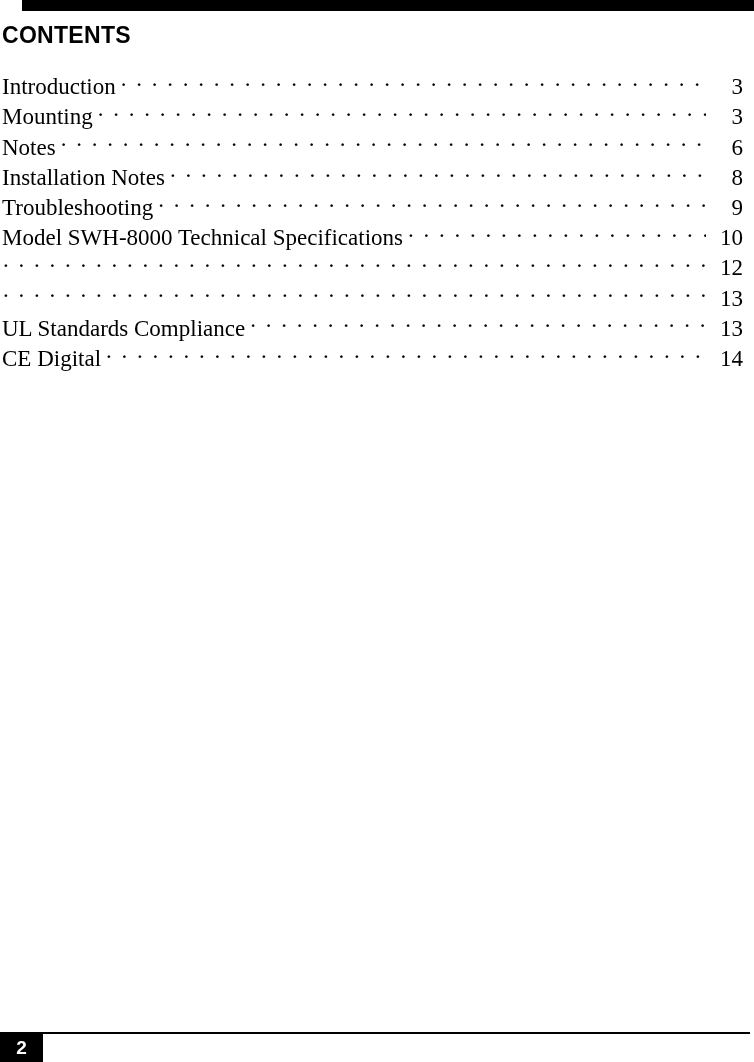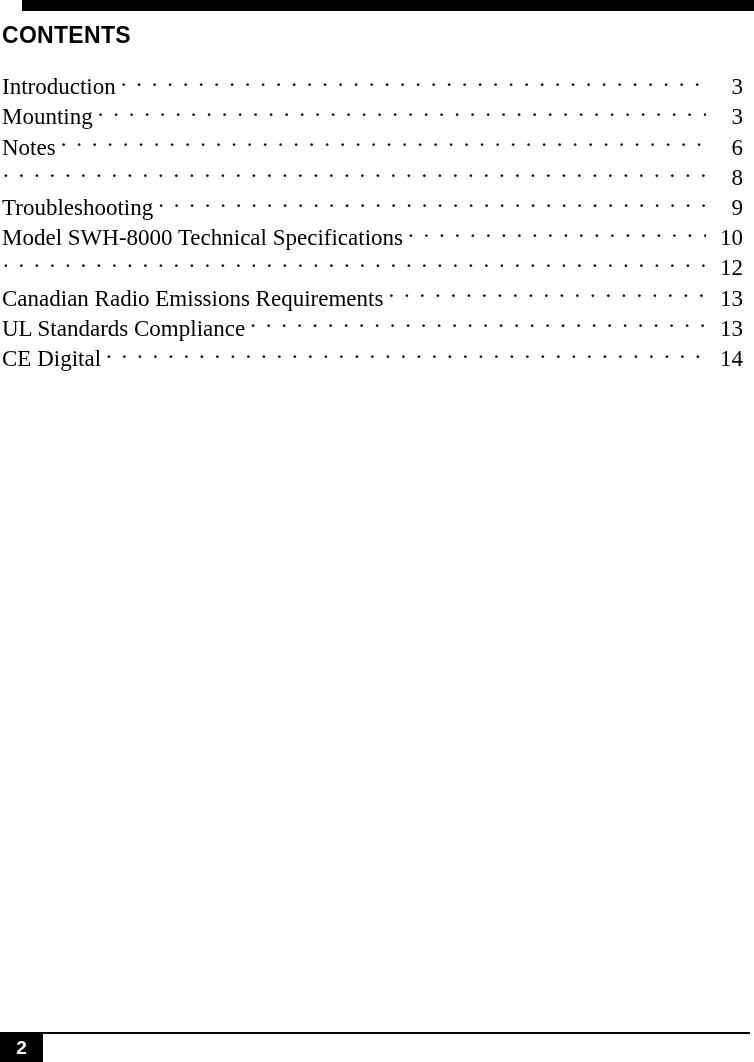--- a/index.html
+++ b/index.html
@@ -131,39 +131,39 @@
       <span class="toc-label">Mounting</span>
       <span class="toc-leader"></span>
       <span class="toc-page">3</span>
     </div>
     <div class="toc-row">
       <span class="toc-label">Notes</span>
       <span class="toc-leader"></span>
       <span class="toc-page">6</span>
     </div>
     <div class="toc-row">
+      <span class="toc-label">Installation Notes</span>
       <span class="toc-leader"></span>
       <span class="toc-page">8</span>
     </div>
     <div class="toc-row">
       <span class="toc-label">Troubleshooting</span>
       <span class="toc-leader"></span>
       <span class="toc-page">9</span>
     </div>
     <div class="toc-row">
       <span class="toc-label">Model SWH-8000 Technical Specifications</span>
       <span class="toc-leader"></span>
       <span class="toc-page">10</span>
     </div>
     <div class="toc-row">
       <span class="toc-leader"></span>
       <span class="toc-page">12</span>
     </div>
     <div class="toc-row">
-      <span class="toc-label">Canadian Radio Emissions Requirements</span>
       <span class="toc-leader"></span>
       <span class="toc-page">13</span>
     </div>
     <div class="toc-row">
       <span class="toc-label">UL Standards Compliance</span>
       <span class="toc-leader"></span>
       <span class="toc-page">13</span>
     </div>
     <div class="toc-row">
       <span class="toc-label">CE Digital</span>

